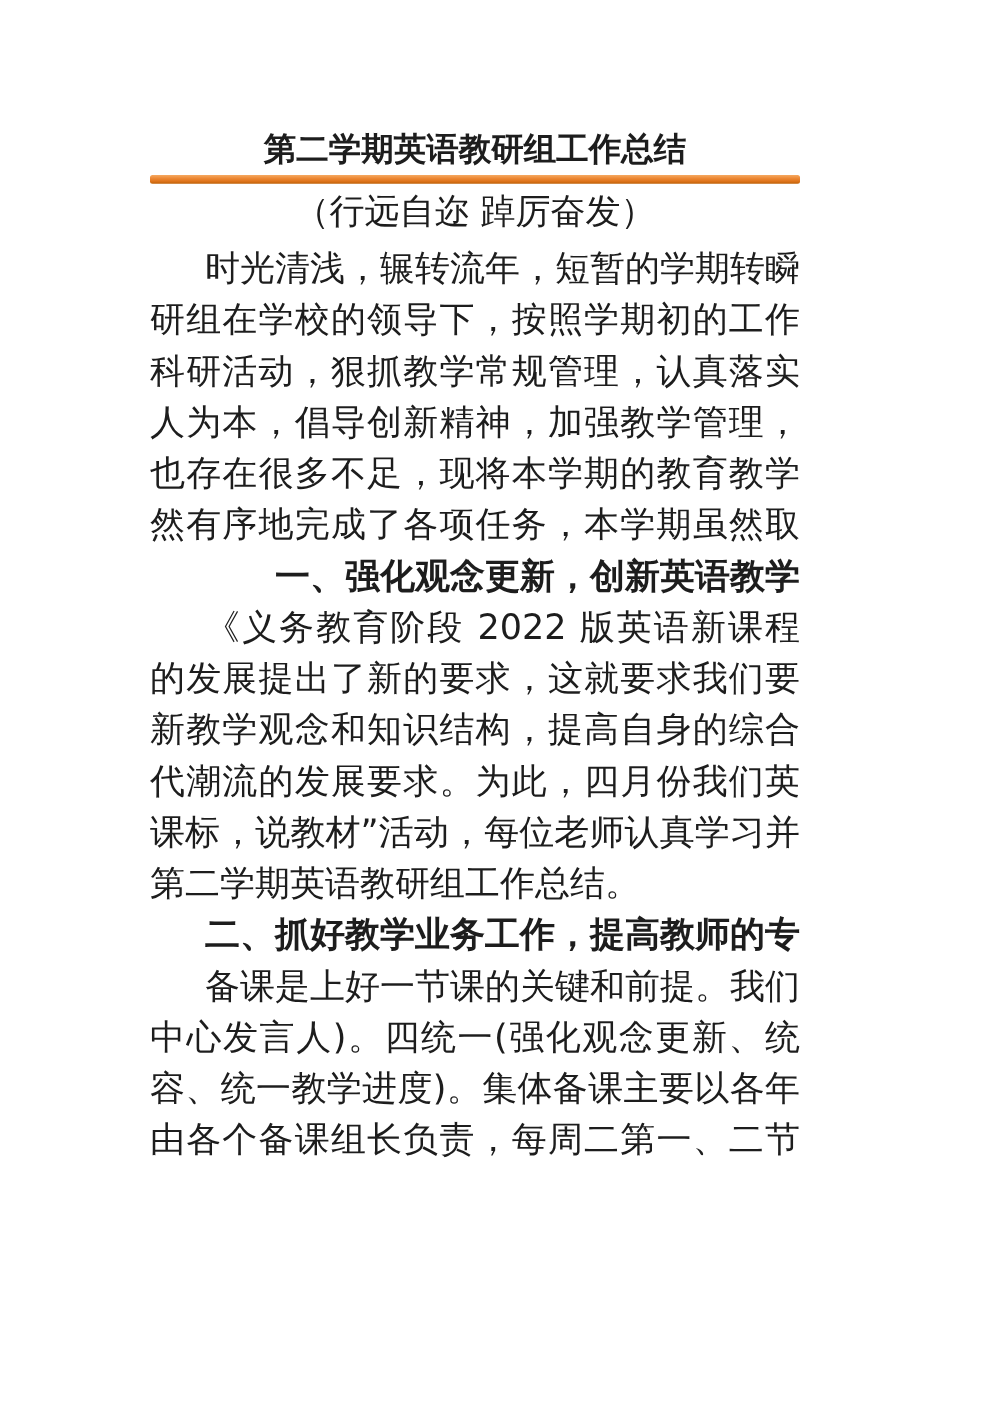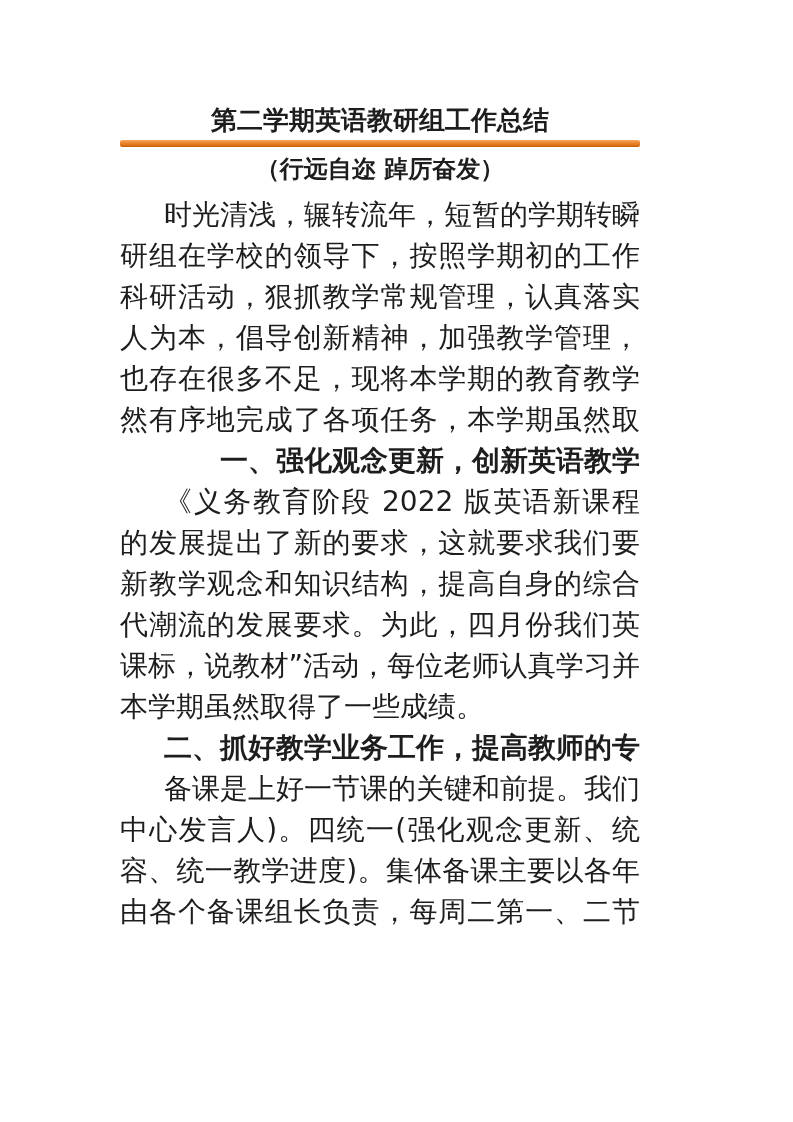--- a/index.html
+++ b/index.html
@@ -27,23 +27,23 @@
     white-space: nowrap;
   }
   .rule {
     height: 7px;
     width: 100%;
     background: linear-gradient(to bottom, #f5a961 0%, #ec8733 40%, #e0751c 70%, #bf6107 100%);
     border-radius: 2px;
   }
   .subtitle {
     margin: 0;
-    font-size: 24px;
+    font-size: 28px;
     line-height: 44px;
-    font-weight: bold;
+    font-weight: normal;
     text-align: center;
     white-space: nowrap;
   }
   .doc-body {
     margin-top: 3px;
     font-size: 28px;
   }
   .line {
     height: 41px;
     line-height: 41px;
@@ -75,20 +75,20 @@
       <div class="line fill">科研活动，狠抓教学常规管理，认真落实教研组计划，坚持以</div>
       <div class="line fill">人为本，倡导创新精神，加强教学管理，优化课堂教学，并井</div>
       <div class="line">也存在很多不足，现将本学期的教育教学工作总结如下：</div>
       <div class="line fill">然有序地完成了各项任务，本学期虽然取得了一些成绩，但</div>
       <div class="line heading">一、强化观念更新，创新英语教学</div>
       <div class="line indent fill">《义务教育阶段 2022 版英语新课程标准》对英语学科</div>
       <div class="line fill">的发展提出了新的要求，这就要求我们要认真学习理论，更</div>
       <div class="line fill">新教学观念和知识结构，提高自身的综合素质，才能符合时</div>
       <div class="line fill">代潮流的发展要求。为此，四月份我们英语教研组开展了“研</div>
       <div class="line fill">课标，说教材”活动，每位老师认真学习并做了详细的学习笔</div>
-      <div class="line">本学期虽然取得了一些成绩。</div>
+      <div class="line">第二学期英语教研组工作总结。</div>
       <div class="line heading">二、抓好教学业务工作，提高教师的专业素质</div>
       <div class="line indent fill">备课是上好一节课的关键和前提。我们采取集体备课与</div>
       <div class="line fill">中心发言人)。四统一(强化观念更新、统一重点、统一作业内</div>
       <div class="line fill">容、统一教学进度)。集体备课主要以各年级备课组为单位，</div>
       <div class="line fill">由各个备课组长负责，每周二第一、二节课为集体备课时间。</div>
     </div>
 </div>
 
 </body></html>

